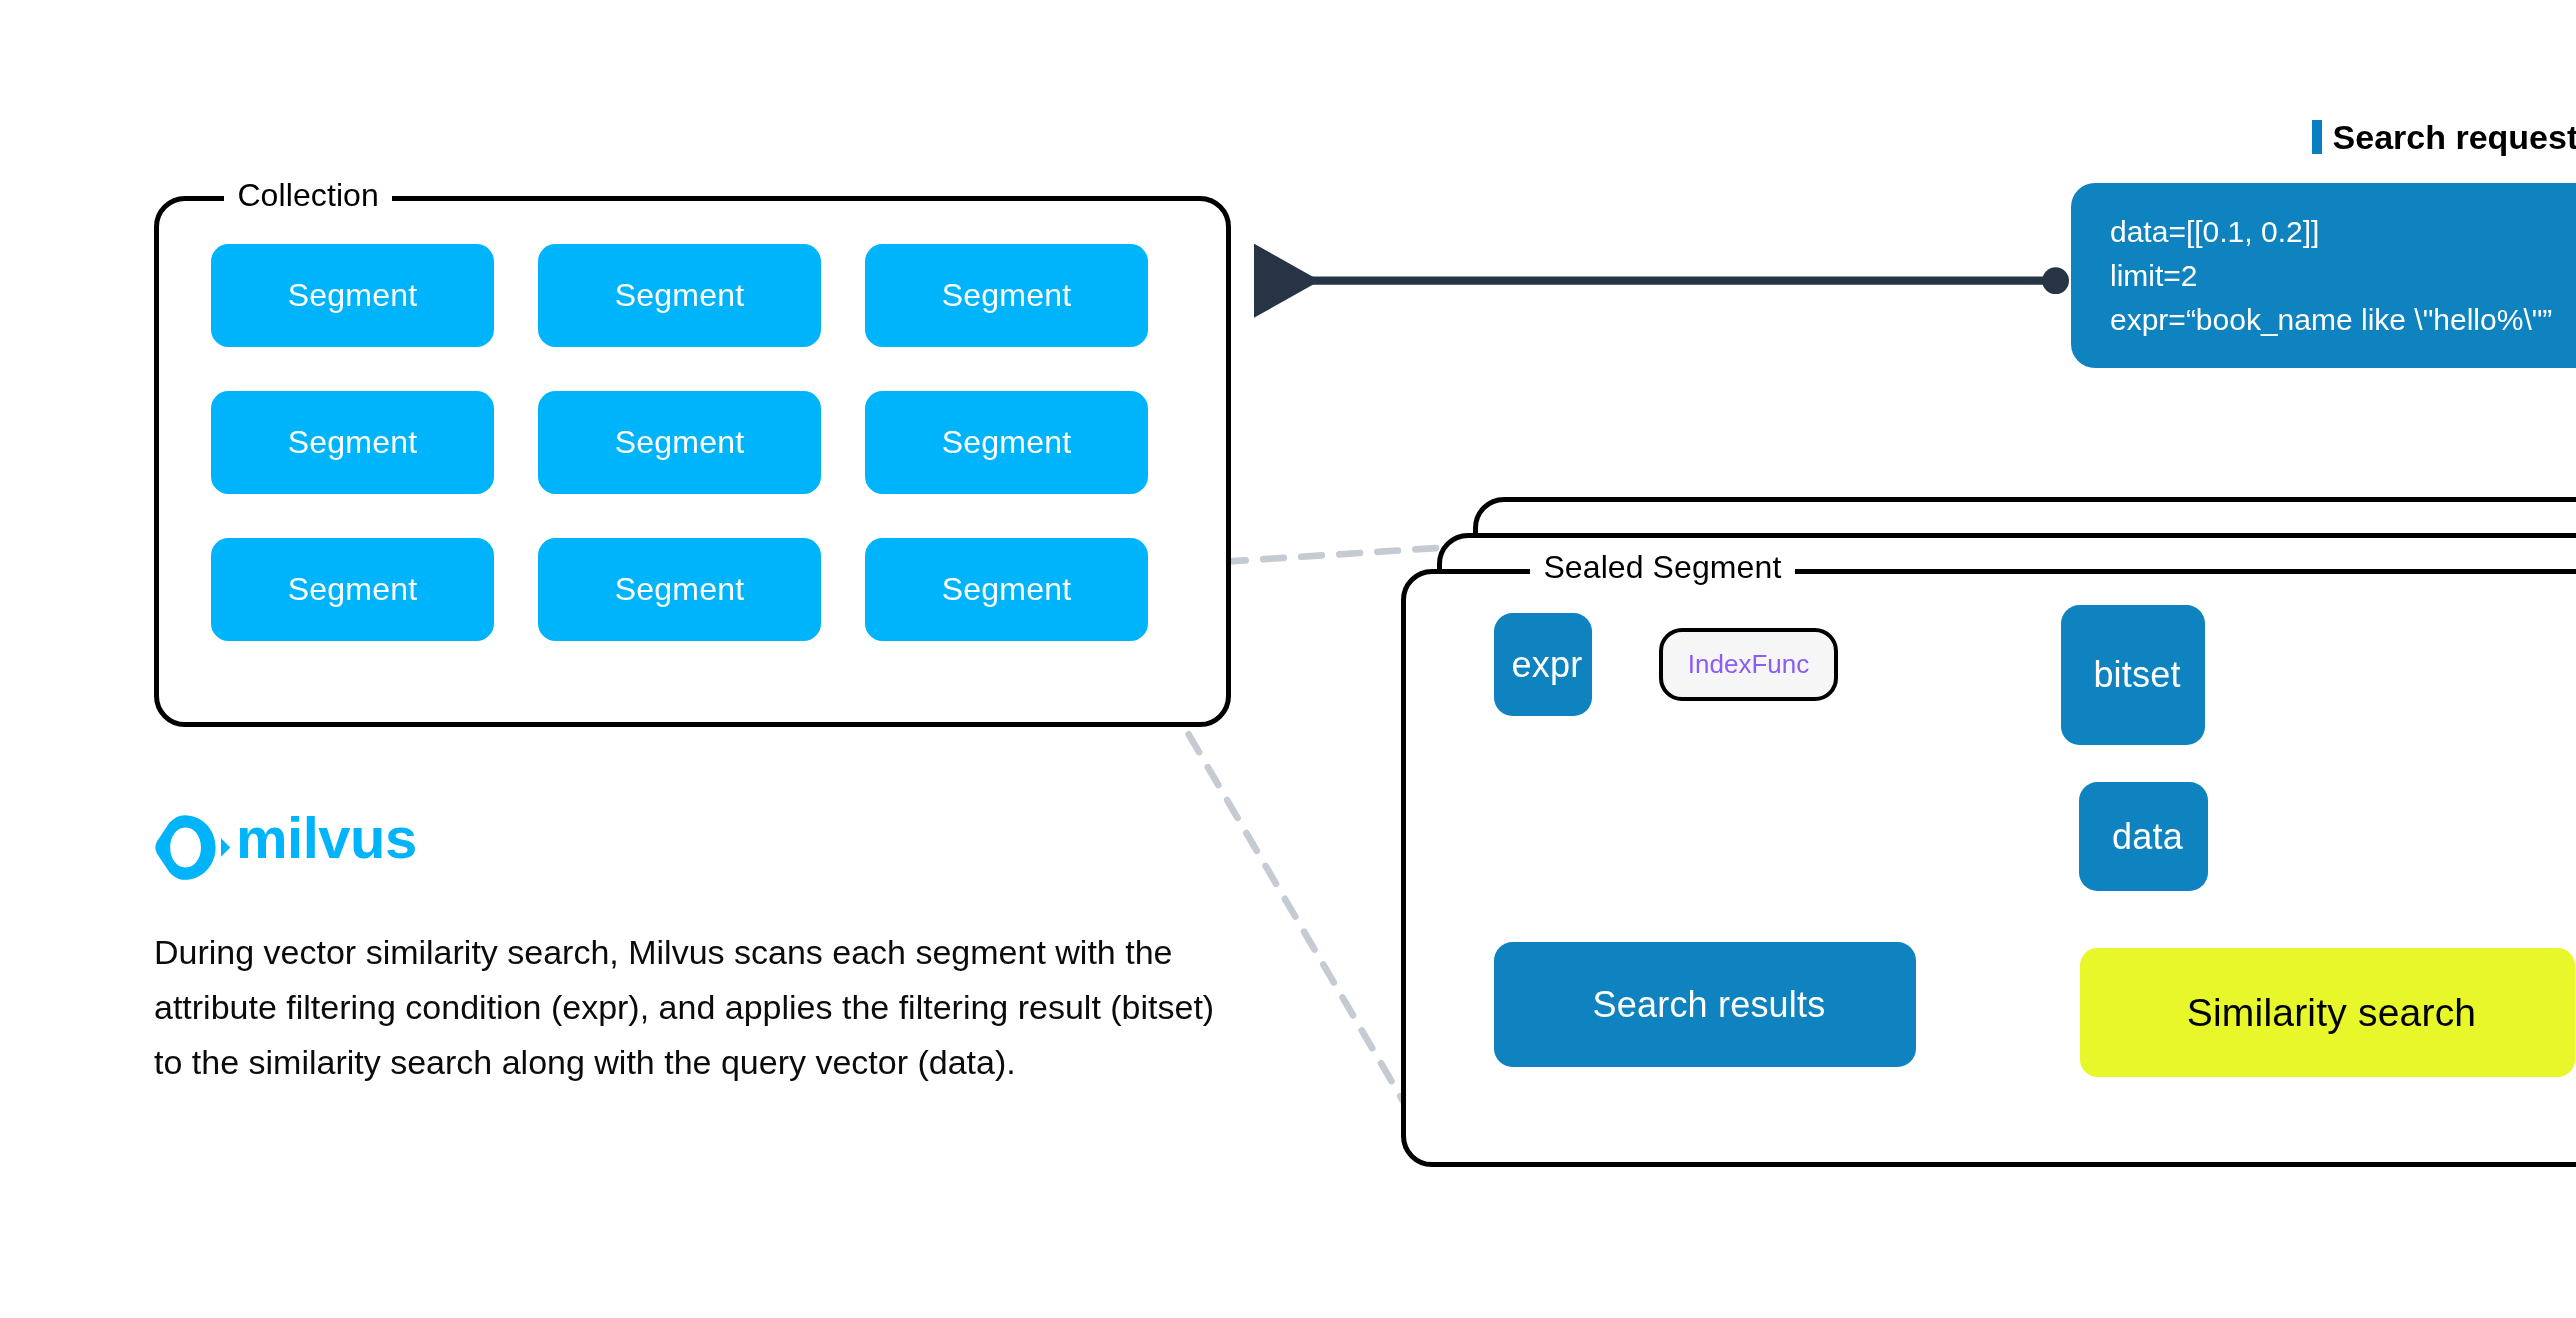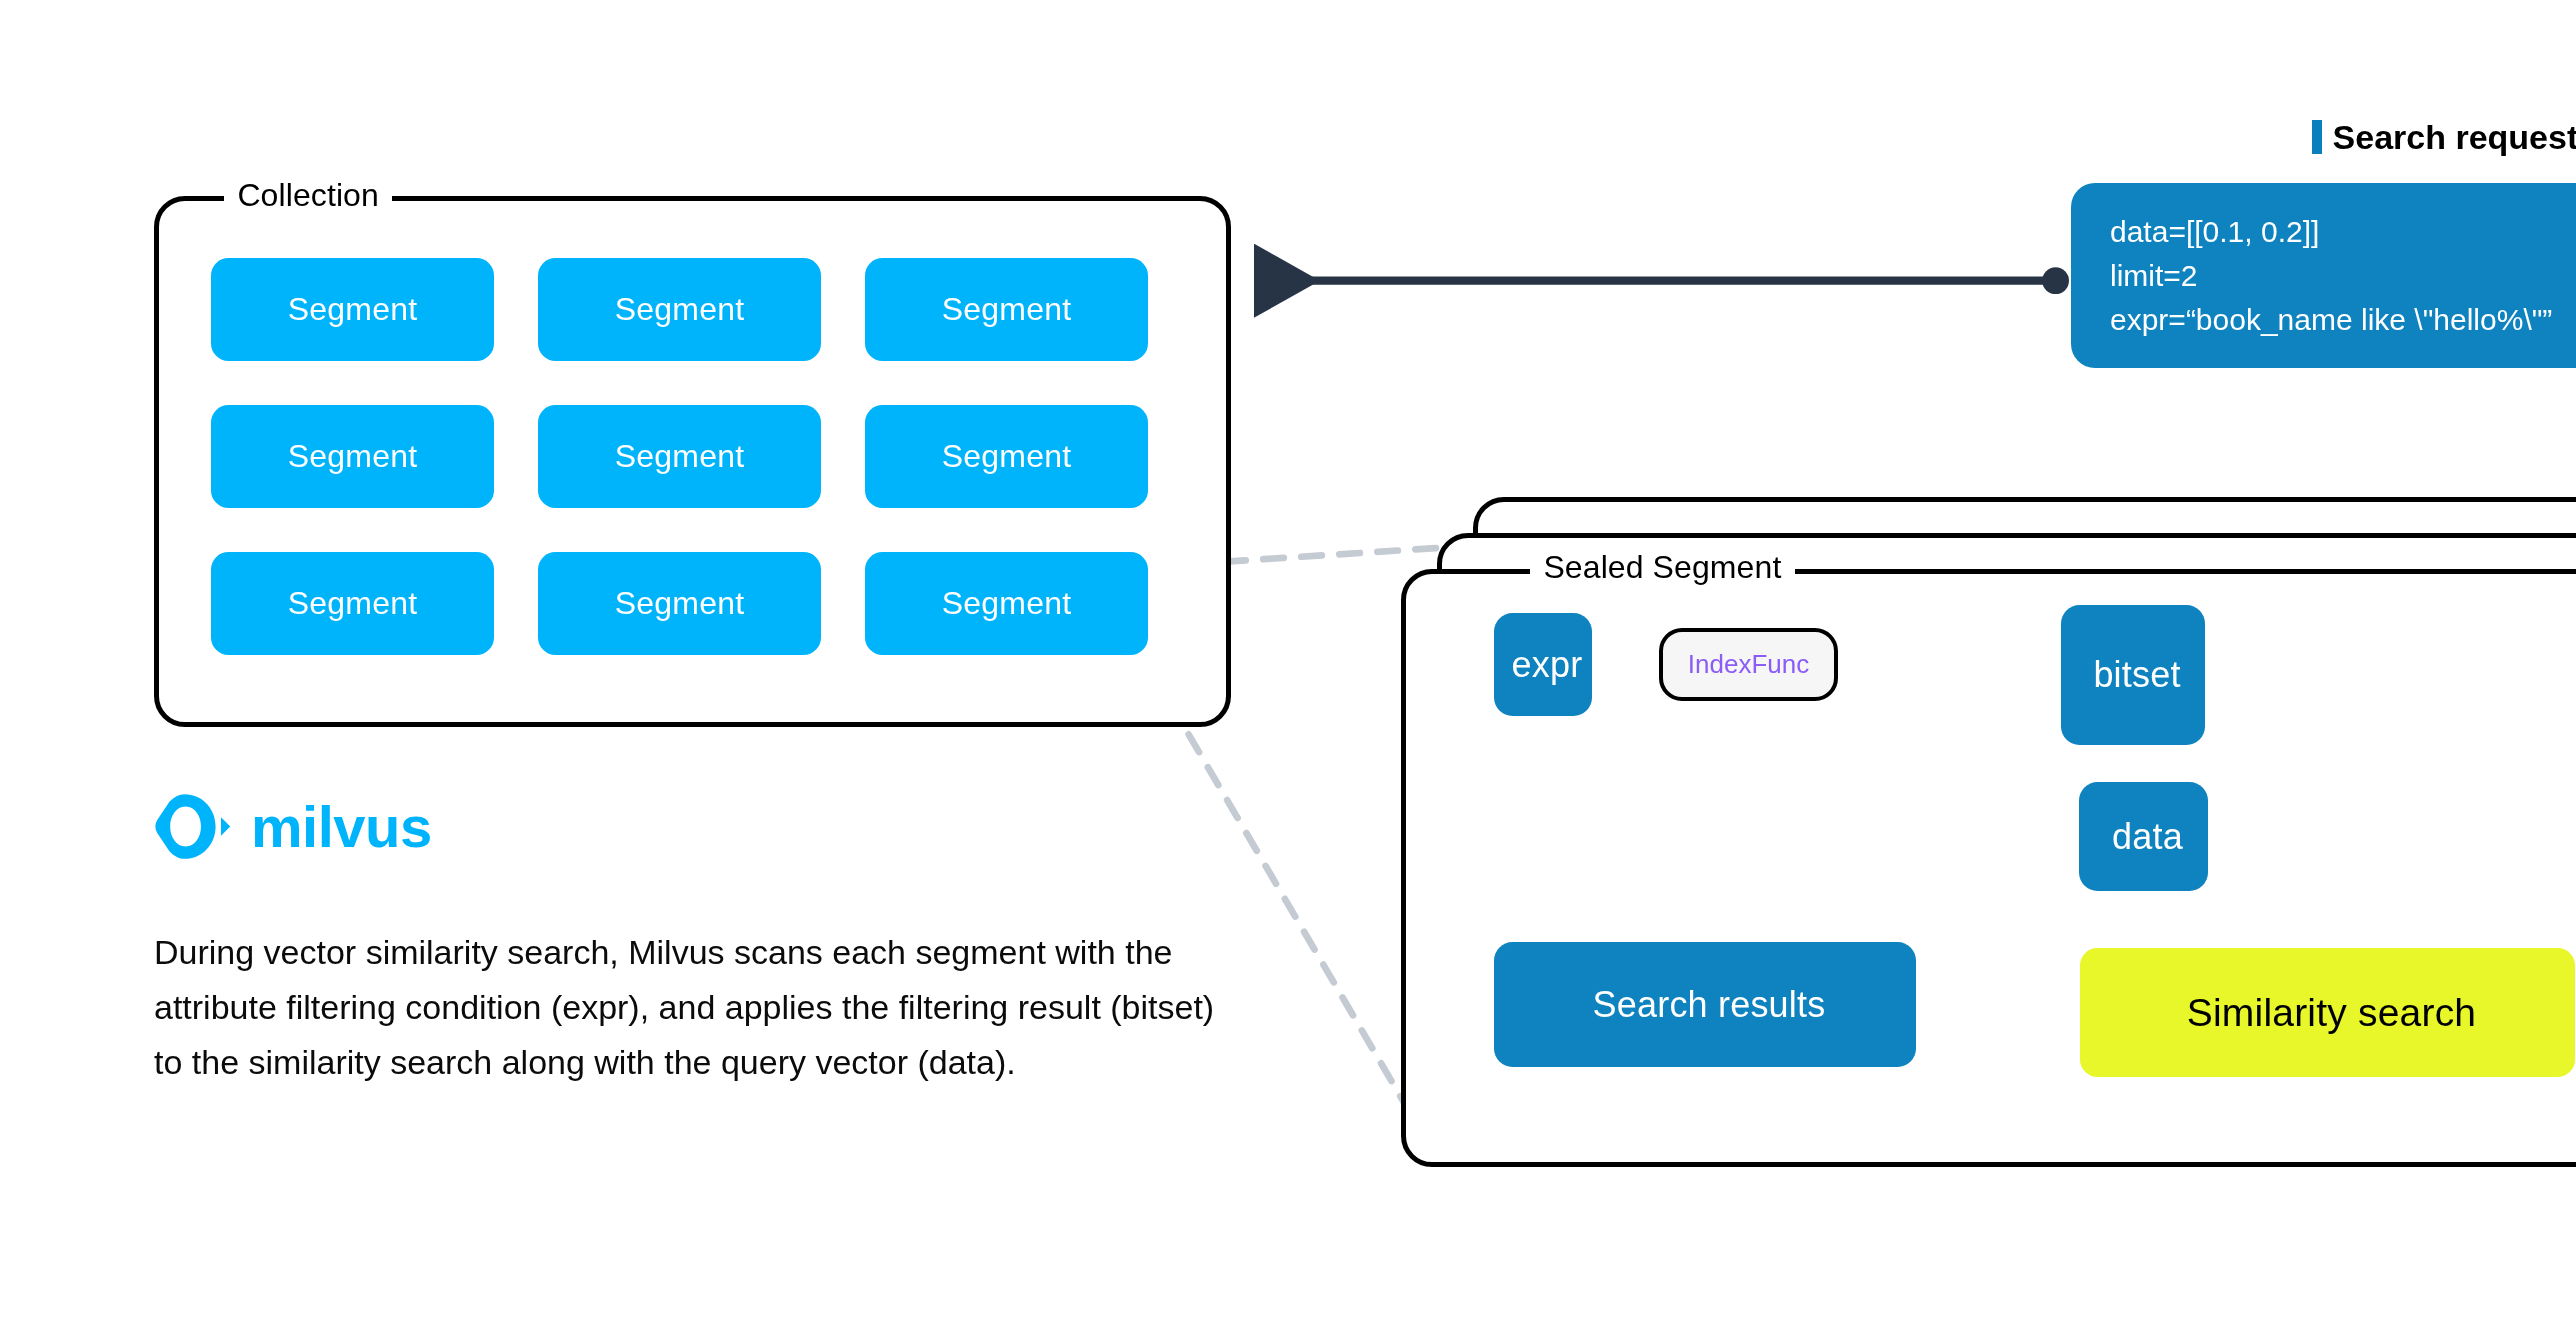--- a/index.html
+++ b/index.html
@@ -12,31 +12,31 @@
   .panel{position:absolute;box-sizing:border-box;border:5.2px solid #000;
          border-radius:31px;background:#fff;}
   .panel-label{position:absolute;background:#fff;padding:0 13.4px;
                font-size:32px;color:#000;letter-spacing:0.1px;
                white-space:nowrap;line-height:1;}
 
   
   #collection{left:154px;top:196px;width:1077px;height:531px;}
   #collection-label{left:224px;top:179px;}
 
-  .seg-grid{position:absolute;left:52px;top:57px;width:963px;
+  .seg-grid{position:absolute;left:52px;top:43px;width:963px;
             display:grid;grid-template-columns:repeat(3,283px);
             grid-template-rows:repeat(3,103px);
             column-gap:46px;row-gap:46px;gap:44px;}
   .segment{background:#00b4fc;border-radius:17.5px;display:flex;
            align-items:center;justify-content:center;color:#fff;
            font-size:32px;letter-spacing:0.2px;}
 
   
-  #logo-wrap{position:absolute;left:154px;top:788px;display:flex;
-             align-items:center;gap:20px;}
+  #logo-wrap{position:absolute;left:154px;top:809px;display:flex;
+             gap:5px;}
   #logo-mark{width:77px;height:77px;display:block;}
   #logo-word{font-size:58px;font-weight:700;color:#00b4fc;
              letter-spacing:-0.5px;line-height:1;}
 
   
   #desc{position:absolute;left:154px;top:925px;width:1097px;
         font-size:34px;line-height:1.62;color:#0b0b0b;}
 
   
   #sr-label{position:absolute;left:2312px;top:120px;display:flex;

